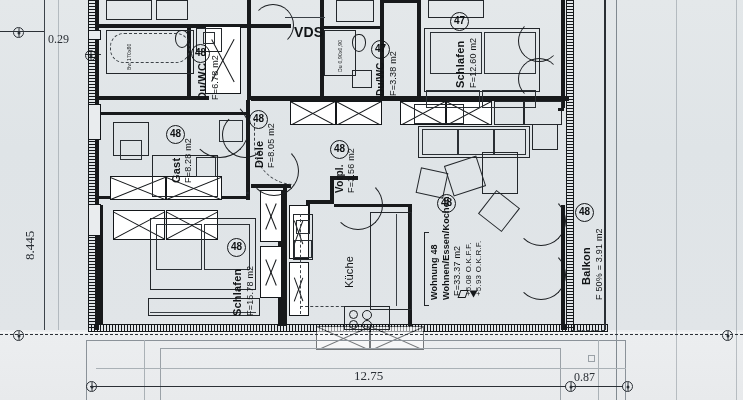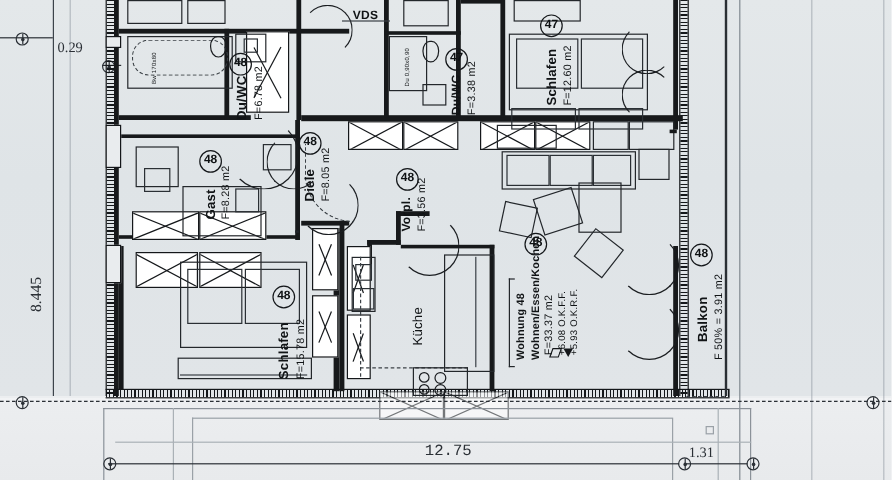--- a/index.html
+++ b/index.html
@@ -289,40 +289,40 @@
   <div class="lbl rot area" style="left:594px;top:300px;font-size:9px;">F 50% = 3.91 m2</div>
 
   <div class="rnum" style="left:371px;top:40px;">47</div>
   <div class="lbl rot" style="left:375px;top:96px;font-size:10px;">Du/WC</div>
   <div class="lbl rot area" style="left:388px;top:96px;font-size:9px;">F=3.38 m2</div>
 
   <div class="rnum" style="left:450px;top:12px;">47</div>
   <div class="lbl rot" style="left:454px;top:88px;font-size:11px;">Schlafen</div>
   <div class="lbl rot area" style="left:468px;top:88px;font-size:9px;">F=12.60 m2</div>
 
-  <div class="lbl" style="left:294px;top:8px;font-size:10px;">VDS</div>
+  <div class="lbl" style="left:294px;top:24px;font-size:14px;">VDS</div>
   <div class="ln" style="left:285px;top:17px;width:40px;height:1px;"></div>
 
   <div class="cline" style="left:0px;top:334px;width:743px;"></div>
   <div class="dmark dot" style="left:13px;top:330px;"></div>
   <div class="dmark dot" style="left:722px;top:330px;"></div>
 
   <div class="ln" style="left:86px;top:340px;width:540px;height:1px;background:#8b9299;"></div>
   <div class="ln" style="left:86px;top:340px;width:1px;height:60px;background:#8b9299;"></div>
   <div class="ln" style="left:625px;top:340px;width:1px;height:60px;background:#8b9299;"></div>
 
   <div class="ln" style="left:160px;top:348px;width:400px;height:1px;background:#9aa1a7;"></div>
   <div class="ln" style="left:160px;top:348px;width:1px;height:52px;background:#9aa1a7;"></div>
   <div class="ln" style="left:560px;top:348px;width:1px;height:52px;background:#9aa1a7;"></div>
   <div class="ln" style="left:96px;top:368px;width:530px;height:1px;background:#aab1b6;"></div>
   <div class="ln" style="left:144px;top:340px;width:1px;height:60px;background:#aab1b6;"></div>
   <div class="ln" style="left:598px;top:340px;width:1px;height:60px;background:#aab1b6;"></div>
 
-  <div class="dim" style="left:354px;top:368px;font-size:13px;font-family:Liberation Mono, monospace;">12.75</div>
-  <div class="dim" style="left:574px;top:370px;font-size:12px;">1.31</div>
+  <div class="dim" style="left:354px;top:368px;font-size:13px;">12.75</div>
+  <div class="dim" style="left:574px;top:370px;font-size:12px;">0.87</div>
 
   <div class="dmark dot" style="left:86px;top:381px;"></div>
   <div class="dmark dot" style="left:565px;top:381px;"></div>
   <div class="dmark dot" style="left:622px;top:381px;"></div>
   <div class="dline" style="left:90px;top:386px;width:476px;"></div>
   <div class="dline" style="left:570px;top:386px;width:53px;"></div>
 
   <div class="furn-l" style="left:588px;top:355px;width:5px;height:5px;border-color:#9aa1a7;"></div>
 
 </div>

